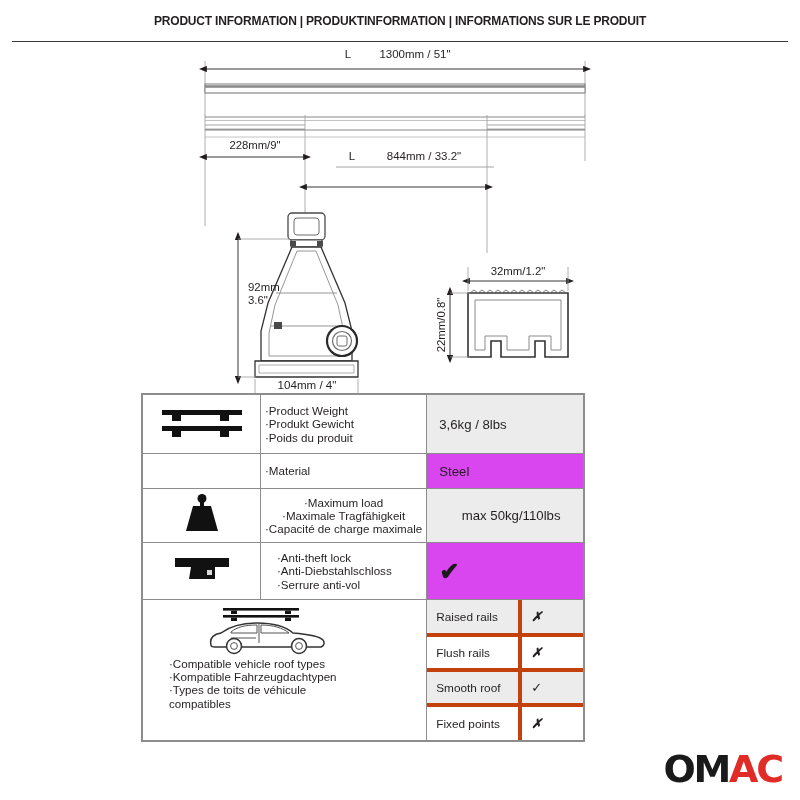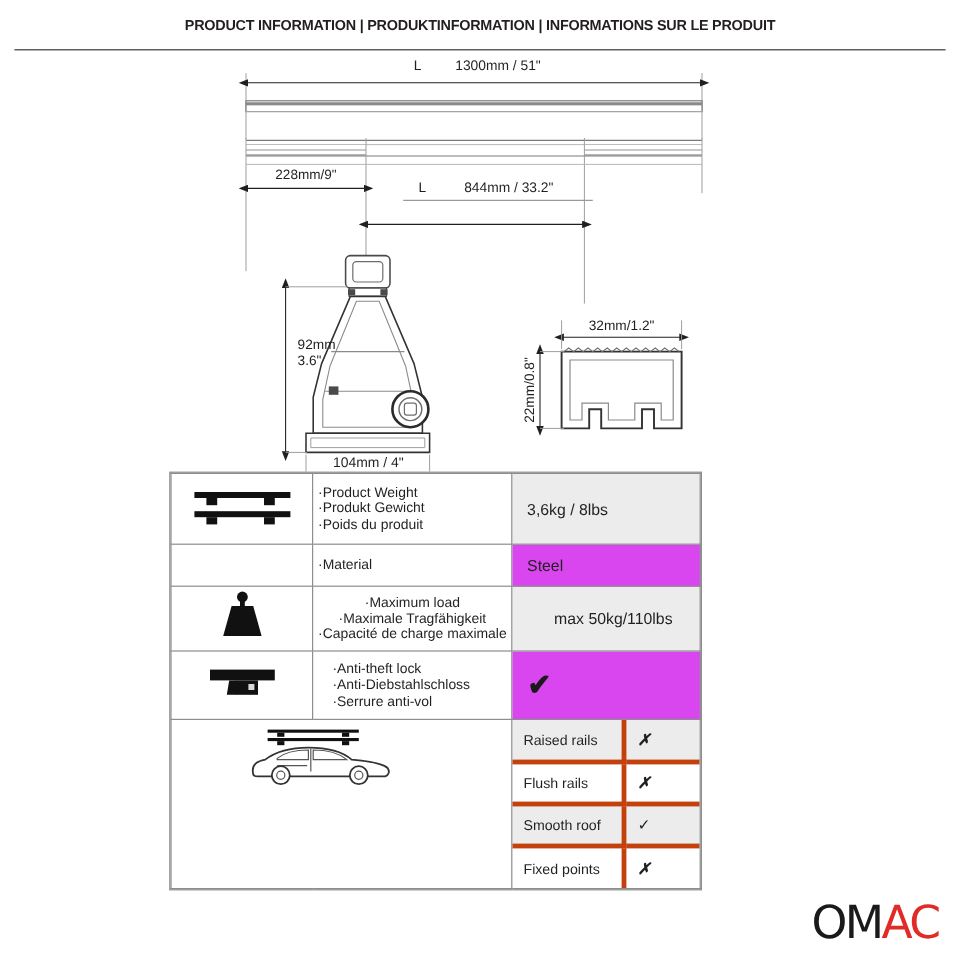--- a/index.html
+++ b/index.html
@@ -99,21 +99,21 @@
   .mark-check { font-size:13px; }
 
   .check-big {
     font-size:25px; line-height:1; color:#1a1a1a; font-weight:700;
     display:inline-block; transform:scaleX(0.95);
   }
 
   
   .logo {
     position:absolute; right:18px; bottom:12px;
-    font-size:38px; font-weight:400; letter-spacing:-2.2px;
+    font-size:38px; font-weight:700; letter-spacing:-2.2px;
     line-height:1; font-family:"DejaVu Sans", sans-serif;
   }
   .logo .om { color:#1a1a1a; }
   .logo .ac { color:#e02b26; }
 </style>
 </head>
 <body>
 
 <div class="header">
   <div class="header-title">PRODUCT INFORMATION | PRODUKTINFORMATION | INFORMATIONS SUR LE PRODUIT</div>
@@ -331,20 +331,25 @@
             <path d="M60 20 C72 20 82 23 88 28 L60 28 Z" fill="none" stroke="#555" stroke-width="1"></path>
             <line x1="58" y1="19" x2="58" y2="38" stroke="#555" stroke-width="1"></line>
             <line x1="30" y1="33" x2="55" y2="33" stroke="#555" stroke-width="1"></line>
 
             <circle cx="33" cy="41" r="7.5" fill="#fff" stroke="#333" stroke-width="1.5"></circle>
             <circle cx="33" cy="41" r="3.4" fill="#fff" stroke="#555" stroke-width="1"></circle>
             <circle cx="98" cy="41" r="7.5" fill="#fff" stroke="#333" stroke-width="1.5"></circle>
             <circle cx="98" cy="41" r="3.4" fill="#fff" stroke="#555" stroke-width="1"></circle>
           </svg>
         </span>
+        <div class="roof-left-text">
+          <div>·Compatible vehicle roof types</div>
+          <div>·Kompatible Fahrzeugdachtypen</div>
+          <div class="wrapline">·Types de toits de véhicule compatibles</div>
+        </div>
       </div>
     </td>
     <td class="roof-nested">
       <table>
         <tbody>
                 <tr>
           <td class="rt-name rt-shade">Raised rails</td>
           <td class="rt-mark rt-shade">
             <span class="mark-x">✗</span>
           </td>

